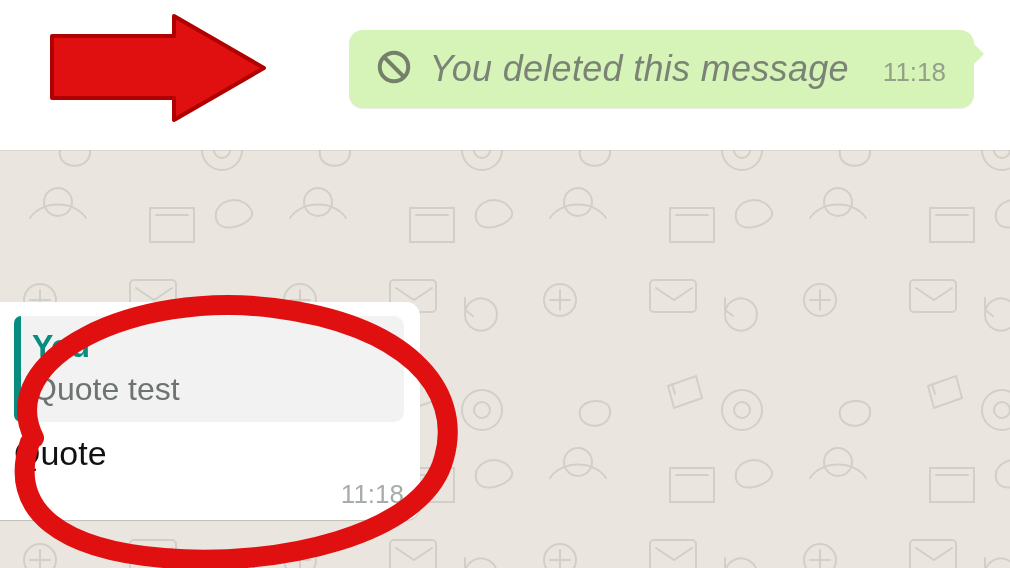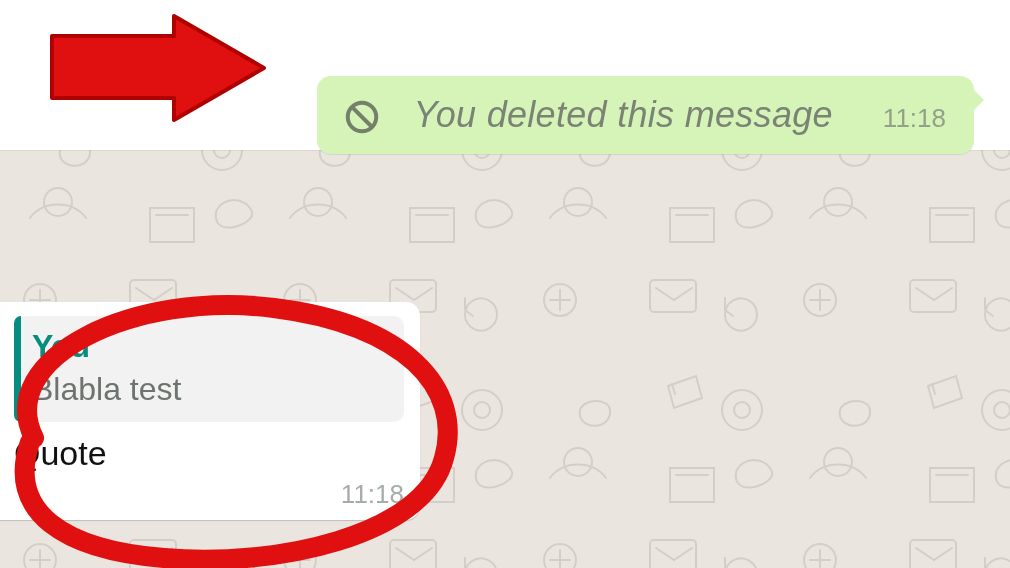--- a/index.html
+++ b/index.html
@@ -15,23 +15,22 @@
   
   .top-band{position:absolute;left:0;right:0;top:0;height:150px;background:#ffffff; box-shadow:0 1px 0 rgba(0,0,0,.06);}
 
   .chat{position:absolute;inset:0;}
 
   
   .bubble-out{
     position:absolute;top:30px;right:36px;
     background:#d6f4b7;border-radius:14px;
     padding:18px 28px 18px 26px;
-    display:flex;align-items:flex-end;gap:32px;
+    display:flex;align-items:flex-start;gap:16px;
     box-shadow:0 1px 1px rgba(0,0,0,.08);
-    margin-top:46px;
   }
   .bubble-out::after{content:"";position:absolute;right:-10px;top:14px;border:10px solid transparent;border-left-color:#d6f4b7;border-right:0;}
   .no-icon{color:#74806a;display:flex;}
   .no-icon svg{width:38px;height:38px;stroke:#74806a;fill:none;stroke-width:2.5;}
   .del-text{color:#7a8376;font-style:italic;font-size:36px;letter-spacing:.3px;}
   .time-out{color:#94a089;font-size:26px;margin-left:18px;align-self:flex-end;margin-bottom:2px;}
 
   
   .unread-pill{
     position:absolute;top:184px;left:50%;transform:translateX(-50%);
@@ -105,21 +104,21 @@
         </svg>
     </span>
     <span class="del-text">You deleted this message</span>
     <span class="time-out">11:18</span>
   </div>
 
 
   <div class="bubble-in">
     <div class="quote-box">
       <div class="quote-name">You</div>
-      <div class="quote-body">Blabla test</div>
+      <div class="quote-body">Quote test</div>
     </div>
     <div class="msg-text">Quote</div>
     <div class="time-in">11:18</div>
   </div>
 
 </div>
 
 <div class="arrow">
   <svg viewBox="0 0 225 120">
     <polygon points="6,24 128,24 128,4 218,56 128,108 128,86 6,86" fill="#e11010" stroke="#b00000" stroke-width="4" stroke-linejoin="round"></polygon>

